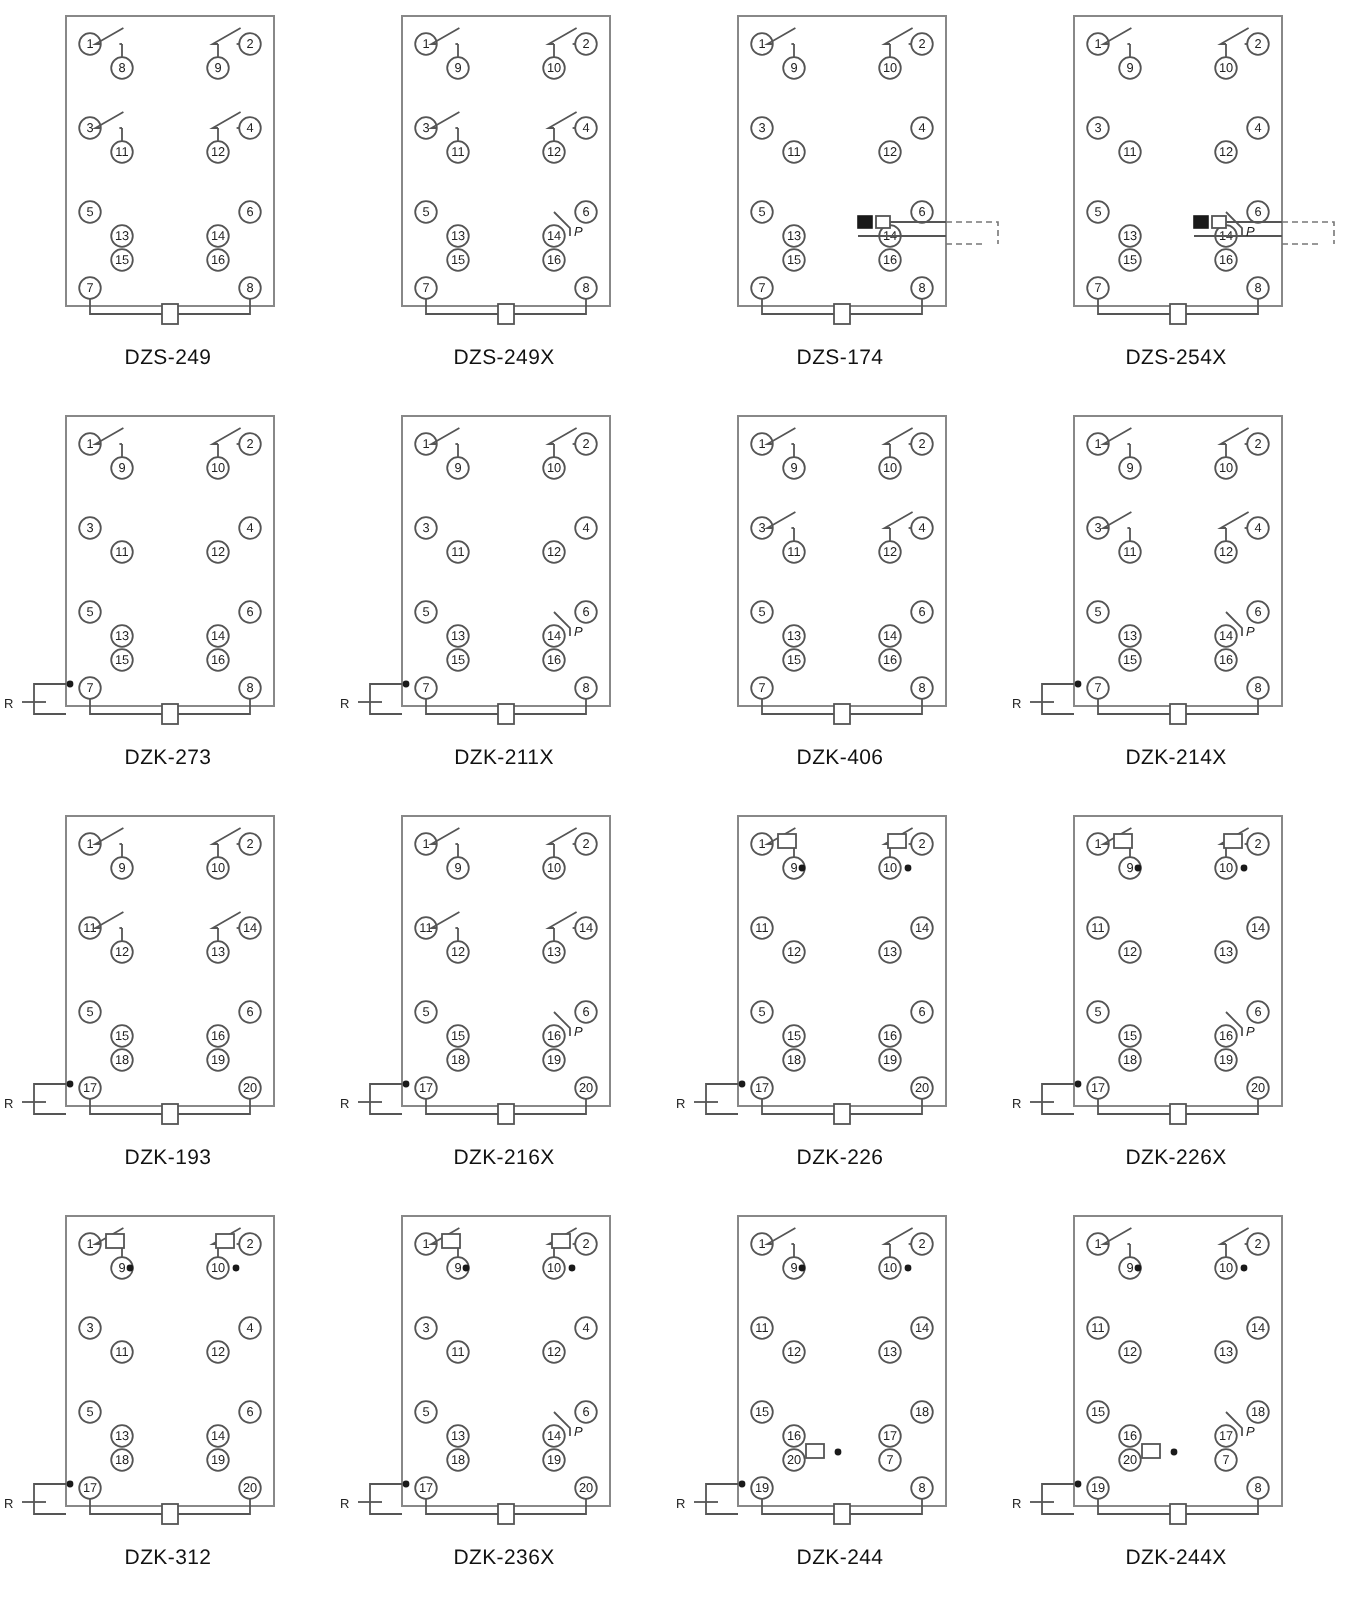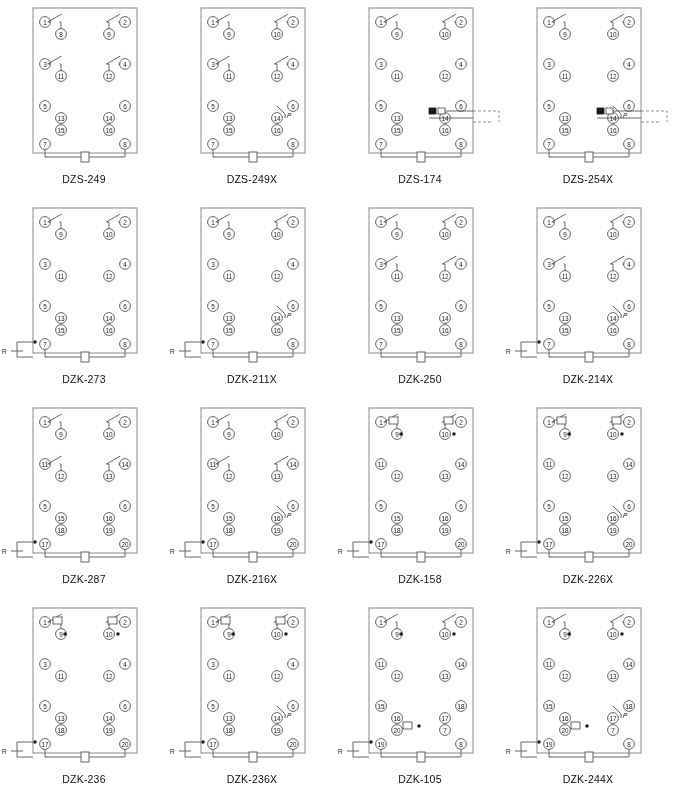--- a/index.html
+++ b/index.html
@@ -662,21 +662,21 @@
           <path d="M59.7,62 L61,62" class="wire"></path>
           <path d="M61,62 L61,68.6" class="wire"></path>
           <path d="M109,62 L106.3,62 L120.3,54" class="wire"></path>
           <path d="M118.3,62 L119.6,62" class="wire"></path>
           <path d="M109,62 L109,68.6" class="wire"></path>
           <path d="M45,147.4 L45,155 L81,155" class="wire"></path>
           <path d="M125,147.4 L125,155 L89,155" class="wire"></path>
           <rect x="81" y="150" width="8" height="10" class="coilbox"></rect>
         </svg>
       </div>
-      <div class="caption">DZK-250</div>
+      <div class="caption">DZK-406</div>
     </div>
     <div class="cell">
       <div class="svgwrap">
         <svg width="168" height="175" viewBox="0 0 168 175">
           <rect x="33" y="6" width="104" height="145" class="case"></rect>
           <g>
             <circle cx="45" cy="20" r="5.4" class="term"></circle>
             <text x="45" y="20.3" class="tnum">1</text>
           </g>
           <g>
@@ -848,21 +848,21 @@
           <path d="M109,62 L109,68.6" class="wire"></path>
           <path d="M45,147.4 L45,155 L81,155" class="wire"></path>
           <path d="M125,147.4 L125,155 L89,155" class="wire"></path>
           <rect x="81" y="150" width="8" height="10" class="coilbox"></rect>
           <path d="M33,140 L17,140 L17,155 L33,155" class="wire"></path>
           <circle cx="35" cy="140" r="1.7" class="dot"></circle>
           <text x="2" y="152" class="rlabel">R</text>
           <path d="M11,149 L23,149" class="wire"></path>
         </svg>
       </div>
-      <div class="caption">DZK-287</div>
+      <div class="caption">DZK-193</div>
     </div>
     <div class="cell">
       <div class="svgwrap">
         <svg width="168" height="175" viewBox="0 0 168 175">
           <rect x="33" y="6" width="104" height="145" class="case"></rect>
           <g>
             <circle cx="45" cy="20" r="5.4" class="term"></circle>
             <text x="45" y="20.3" class="tnum">1</text>
           </g>
           <g>
@@ -1032,21 +1032,21 @@
           <circle cx="118" cy="32" r="1.7" class="dot"></circle>
           <path d="M45,147.4 L45,155 L81,155" class="wire"></path>
           <path d="M125,147.4 L125,155 L89,155" class="wire"></path>
           <rect x="81" y="150" width="8" height="10" class="coilbox"></rect>
           <path d="M33,140 L17,140 L17,155 L33,155" class="wire"></path>
           <circle cx="35" cy="140" r="1.7" class="dot"></circle>
           <text x="2" y="152" class="rlabel">R</text>
           <path d="M11,149 L23,149" class="wire"></path>
         </svg>
       </div>
-      <div class="caption">DZK-158</div>
+      <div class="caption">DZK-226</div>
     </div>
     <div class="cell">
       <div class="svgwrap">
         <svg width="168" height="175" viewBox="0 0 168 175">
           <rect x="33" y="6" width="104" height="145" class="case"></rect>
           <g>
             <circle cx="45" cy="20" r="5.4" class="term"></circle>
             <text x="45" y="20.3" class="tnum">1</text>
           </g>
           <g>
@@ -1214,21 +1214,21 @@
           <circle cx="118" cy="32" r="1.7" class="dot"></circle>
           <path d="M45,147.4 L45,155 L81,155" class="wire"></path>
           <path d="M125,147.4 L125,155 L89,155" class="wire"></path>
           <rect x="81" y="150" width="8" height="10" class="coilbox"></rect>
           <path d="M33,140 L17,140 L17,155 L33,155" class="wire"></path>
           <circle cx="35" cy="140" r="1.7" class="dot"></circle>
           <text x="2" y="152" class="rlabel">R</text>
           <path d="M11,149 L23,149" class="wire"></path>
         </svg>
       </div>
-      <div class="caption">DZK-236</div>
+      <div class="caption">DZK-312</div>
     </div>
     <div class="cell">
       <div class="svgwrap">
         <svg width="168" height="175" viewBox="0 0 168 175">
           <rect x="33" y="6" width="104" height="145" class="case"></rect>
           <g>
             <circle cx="45" cy="20" r="5.4" class="term"></circle>
             <text x="45" y="20.3" class="tnum">1</text>
           </g>
           <g>
@@ -1396,21 +1396,21 @@
           <circle cx="118" cy="32" r="1.7" class="dot"></circle>
           <path d="M45,147.4 L45,155 L81,155" class="wire"></path>
           <path d="M125,147.4 L125,155 L89,155" class="wire"></path>
           <rect x="81" y="150" width="8" height="10" class="coilbox"></rect>
           <path d="M33,140 L17,140 L17,155 L33,155" class="wire"></path>
           <circle cx="35" cy="140" r="1.7" class="dot"></circle>
           <text x="2" y="152" class="rlabel">R</text>
           <path d="M11,149 L23,149" class="wire"></path>
         </svg>
       </div>
-      <div class="caption">DZK-105</div>
+      <div class="caption">DZK-244</div>
     </div>
     <div class="cell">
       <div class="svgwrap">
         <svg width="168" height="175" viewBox="0 0 168 175">
           <rect x="33" y="6" width="104" height="145" class="case"></rect>
           <g>
             <circle cx="45" cy="20" r="5.4" class="term"></circle>
             <text x="45" y="20.3" class="tnum">1</text>
           </g>
           <g>

